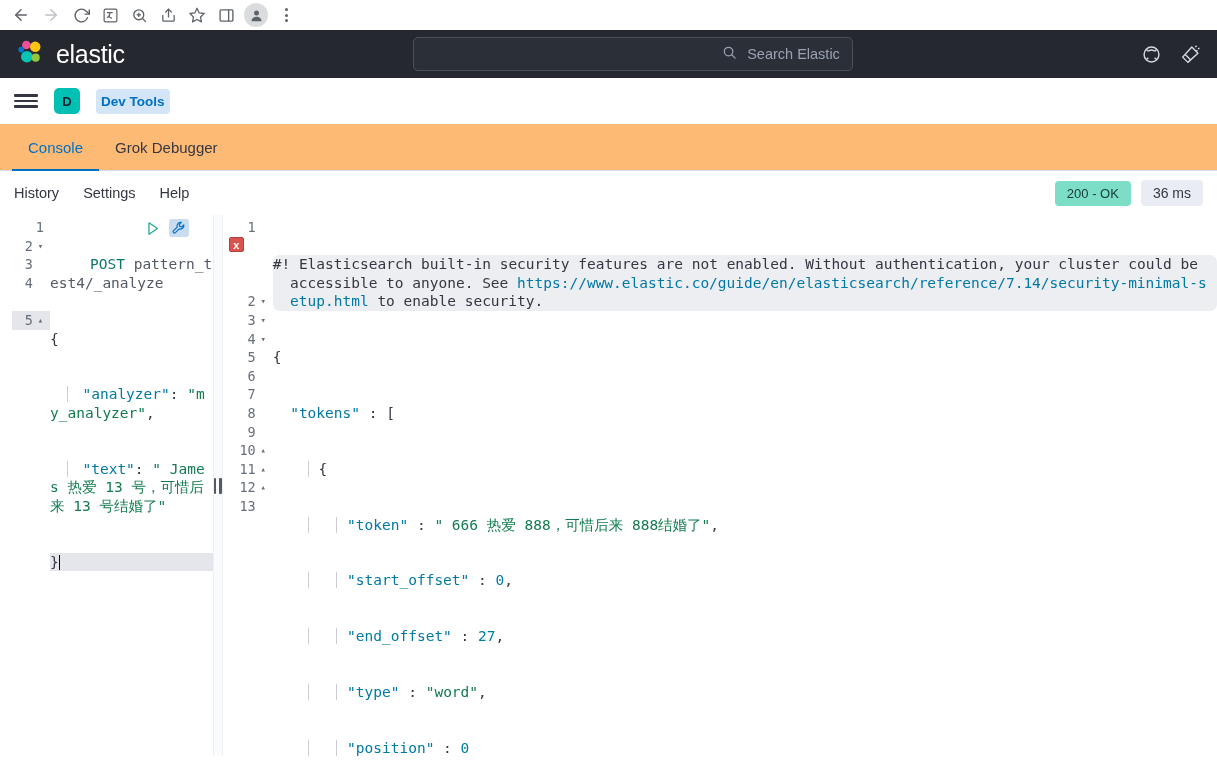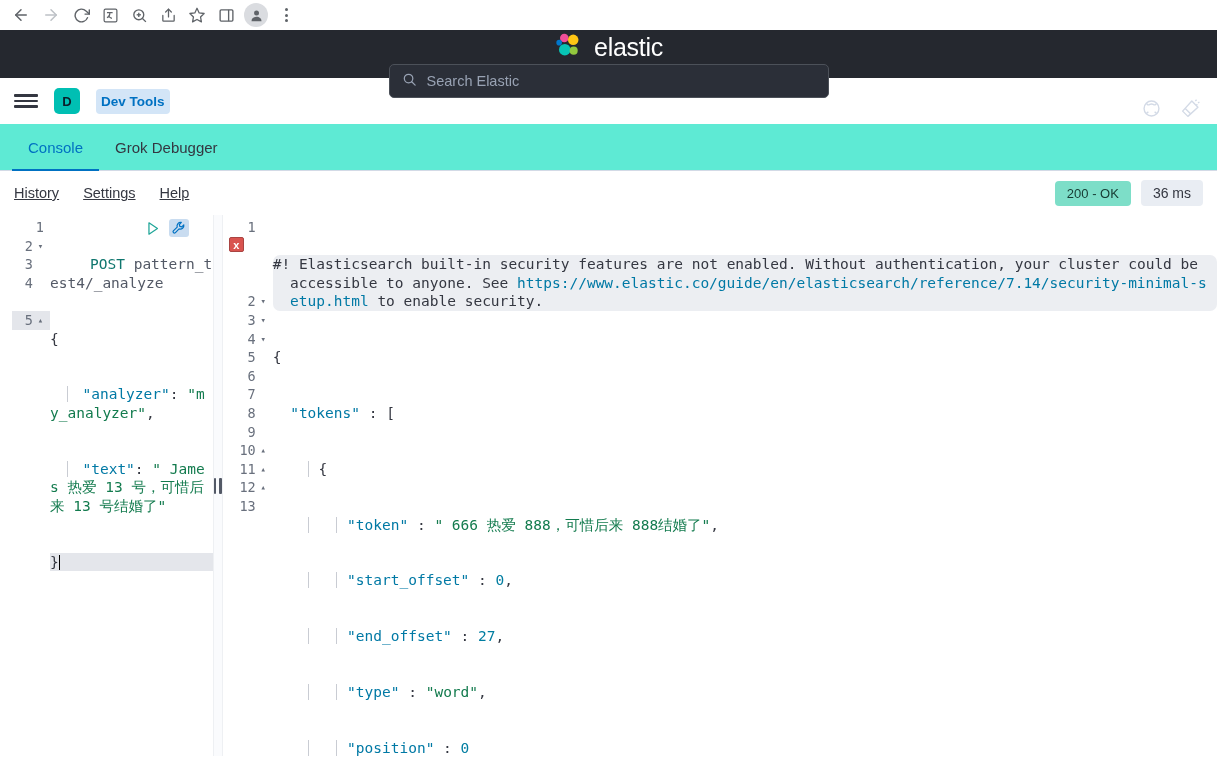--- a/index.html
+++ b/index.html
@@ -66,35 +66,34 @@
   .menu-dots { display:flex; flex-direction:column; gap:2.5px; align-items:center; }
   .menu-dots i { width:3px; height:3px; border-radius:50%; background:#5f6368; display:block; }
 
   
   .elastic-header {
     height: 48px;
     background: #25282f;
     display: flex;
     align-items: center;
     padding: 0 16px;
-    flex-direction: column;
   }
   .brand { display:flex; align-items:center; gap:10px; }
   .brand-name {
     color: #ffffff; font-size: 25px; letter-spacing: -0.3px;
     font-weight: 400;
   }
   .search-wrap { flex: 1 1 auto; display:flex; justify-content:center; }
   .search-box {
     width: 440px; height: 34px;
     background: #2b2f38;
     border: 1px solid #4c5159;
     border-radius: 5px;
     display: flex; align-items: center;
-    padding: 0 12px; gap: 10px;
+    padding: 0 12px; gap: 10px; justify-content: flex-end;
   }
   .search-box .ph { color: #98a2b3; font-size: 14.5px; }
   .hdr-right { display:flex; align-items:center; gap: 18px; margin-left: auto; }
   .hdr-ic { color: #d3dae6; display:flex; }
 
   
   .nav-row {
     height: 46px; background: #ffffff;
     display: flex; align-items: center; gap: 16px;
     padding: 0 14px;
@@ -112,21 +111,21 @@
     font-size: 13.5px; font-weight: 700;
     padding: 5px 5px; border-radius: 4px;
   }
 
   
   .tabs-row {
     height: 47px;
     border-bottom: 1px solid #d3dae6;
     display: flex; align-items: flex-end;
     padding: 0 12px;
-    background: #5eead4;
+    background: #fdba74;
   }
   .tab {
     height: 100%;
     display: flex; align-items: center; gap: 9px;
     padding: 0 16px;
     font-size: 15px; color: #343741;
     border-bottom: 2px solid transparent;
     position: relative; top: 1px;
   }
   .tab.active { color: #0071c2; border-bottom-color: #0071c2; }
@@ -140,21 +139,20 @@
   
   .console-toolbar {
     height: 44px;
     display: flex; align-items: center;
     padding: 0 14px;
     background: #ffffff;
   }
   .ct-link {
     font-size: 14.5px; color: #343741;
     margin-right: 24px;
-    text-decoration: underline;
   }
   .ct-right { margin-left: auto; display:flex; align-items:center; gap: 10px; }
   .status-pill {
     background: #7ddec8; color: #173a32;
     font-size: 13px; border-radius: 4px;
     padding: 5px 12px; font-weight: 400;
   }
   .time-pill {
     background: #e9edf3; color: #343741;
     font-size: 14px; border-radius: 4px;

